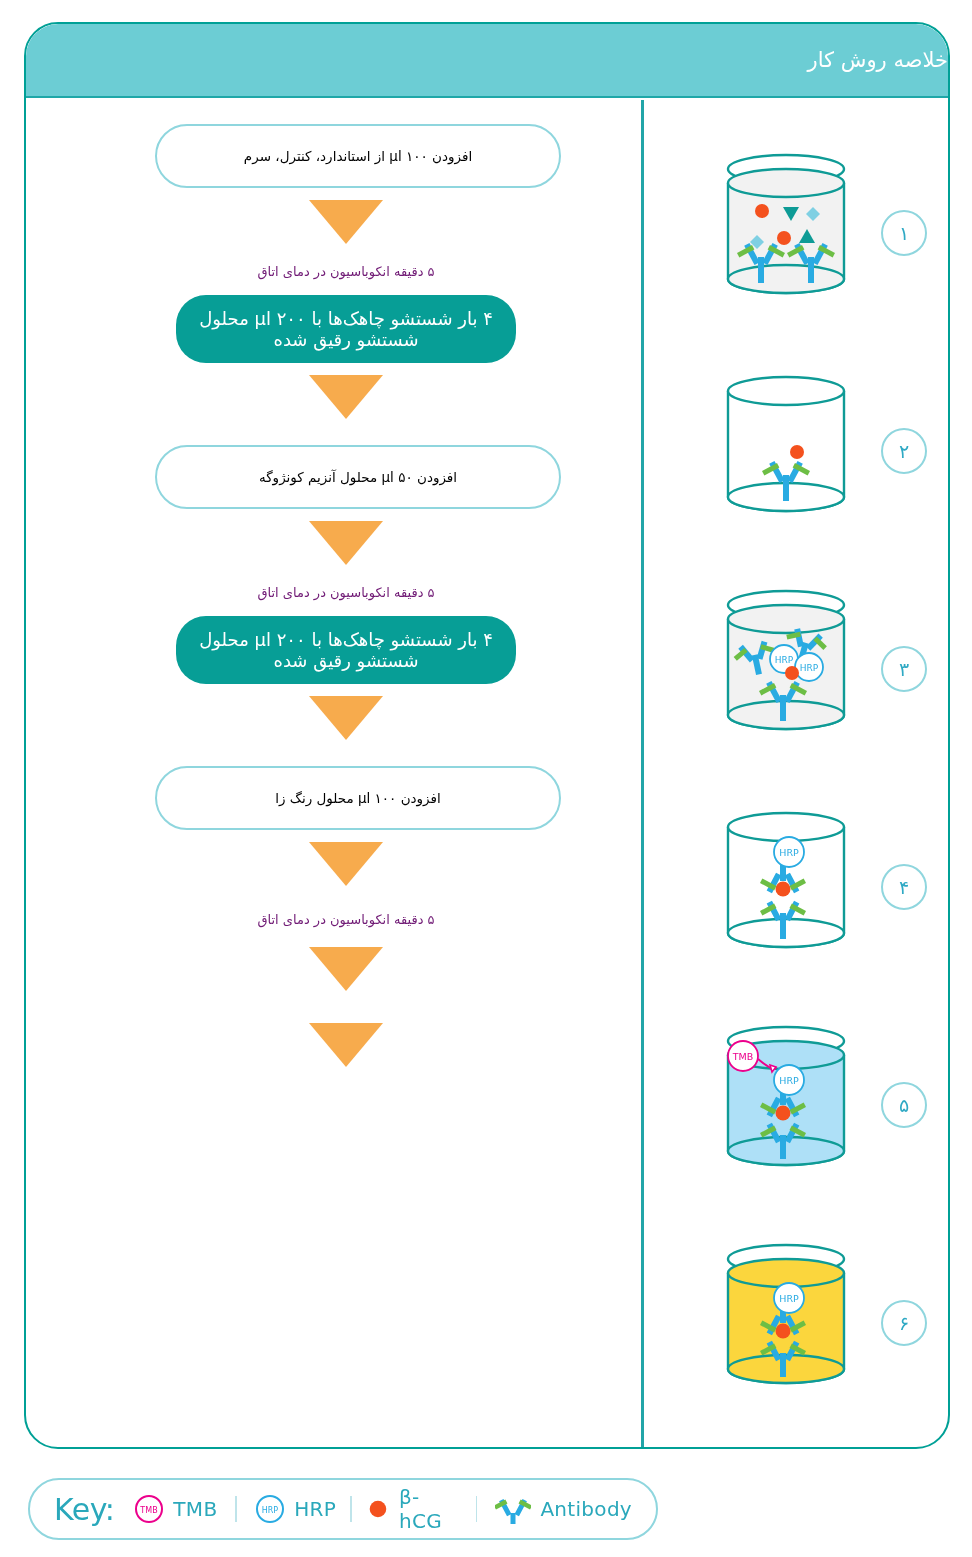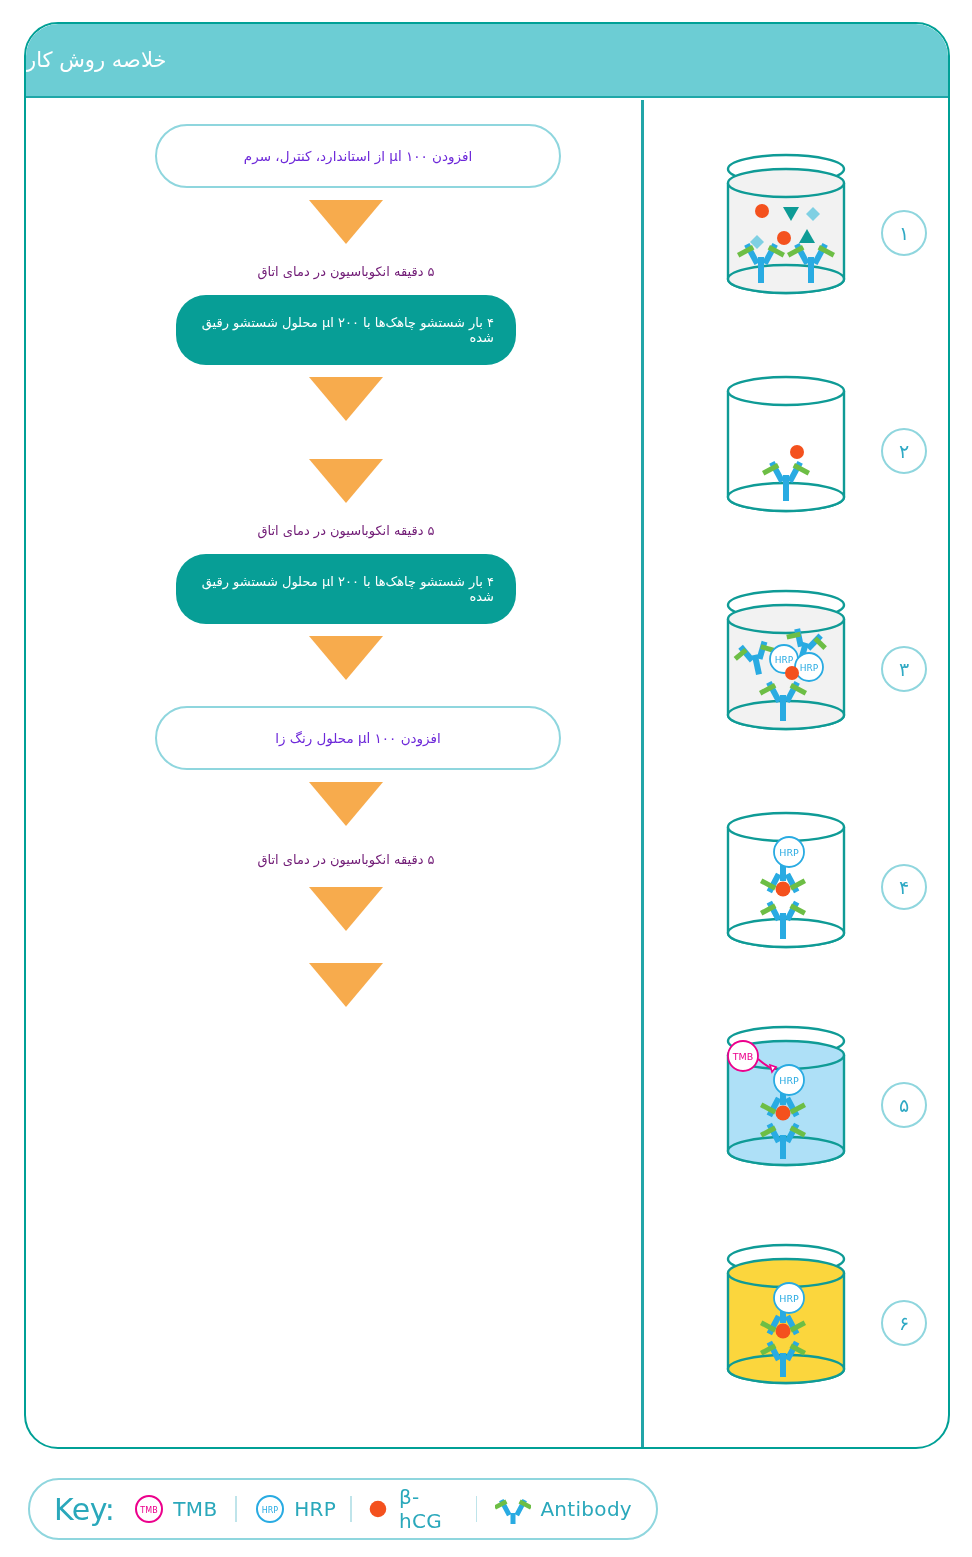--- a/index.html
+++ b/index.html
@@ -28,21 +28,21 @@
   .card-header {
     position: absolute;
     left: 0; top: 0;
     width: 100%; height: 74px;
     background: #6ccdd4;
     border-bottom: 2px solid #1fa7a8;
     border-top-left-radius: 32px;
     border-top-right-radius: 32px;
     display: flex;
     align-items: center;
-    justify-content: flex-end;
+    justify-content: flex-start;
   }
   .card-title {
     color: #ffffff;
     font-size: 21px;
     letter-spacing: .5px;
     direction: rtl;
   }
 
   
   .v-divider {
@@ -60,45 +60,46 @@
     left: 105px; top: 100px;
     width: 430px;
   }
 
   .step-box {
     width: 406px;
     min-height: 64px;
     border: 2px solid #8fd6de;
     border-radius: 34px;
     background: #ffffff;
-    color: #6d28d9;
+    color: #000000;
     font-size: 13.5px;
     line-height: 1.55;
     display: flex;
     align-items: center;
     justify-content: center;
     text-align: center;
     padding: 10px 26px;
     direction: rtl;
   }
   .step-box.two-line { min-height: 72px; }
   .step-box .ln { display: block; }
 
   .wash-box {
     width: 340px;
     min-height: 54px;
     margin: 0 auto;
     background: #079e96;
     border-radius: 30px;
     color: #ffffff;
-    font-size: 13px;
+    font-size: 18px;
     display: flex;
     align-items: center;
     justify-content: center;
-    padding: 20px 22px;
+    text-align: center;
+    padding: 13px 22px;
     direction: rtl;
   }
 
   .incubate {
     width: 100%;
     text-align: center;
     color: #701a75;
     font-size: 13px;
     direction: rtl;
   }
@@ -206,20 +207,21 @@
       <div class="gap-20"></div>
 
       <div class="incubate">۵ دقیقه انکوباسیون در دمای اتاق</div>
       <div class="gap-16"></div>
 
       <div class="wash-box">۴ بار شستشو چاهک‌ها با ۲۰۰ µl محلول شستشو رقیق شده</div>
       <div class="gap-12"></div>
       <div class="arrow"></div>
       <div class="gap-26"></div>
 
+      <div class="step-box">افزودن ۵۰ µl محلول آنزیم کونژوگه</div>
       <div class="gap-12"></div>
       <div class="arrow"></div>
       <div class="gap-20"></div>
 
       <div class="incubate">۵ دقیقه انکوباسیون در دمای اتاق</div>
       <div class="gap-16"></div>
 
       <div class="wash-box">۴ بار شستشو چاهک‌ها با ۲۰۰ µl محلول شستشو رقیق شده</div>
       <div class="gap-12"></div>
       <div class="arrow"></div>

